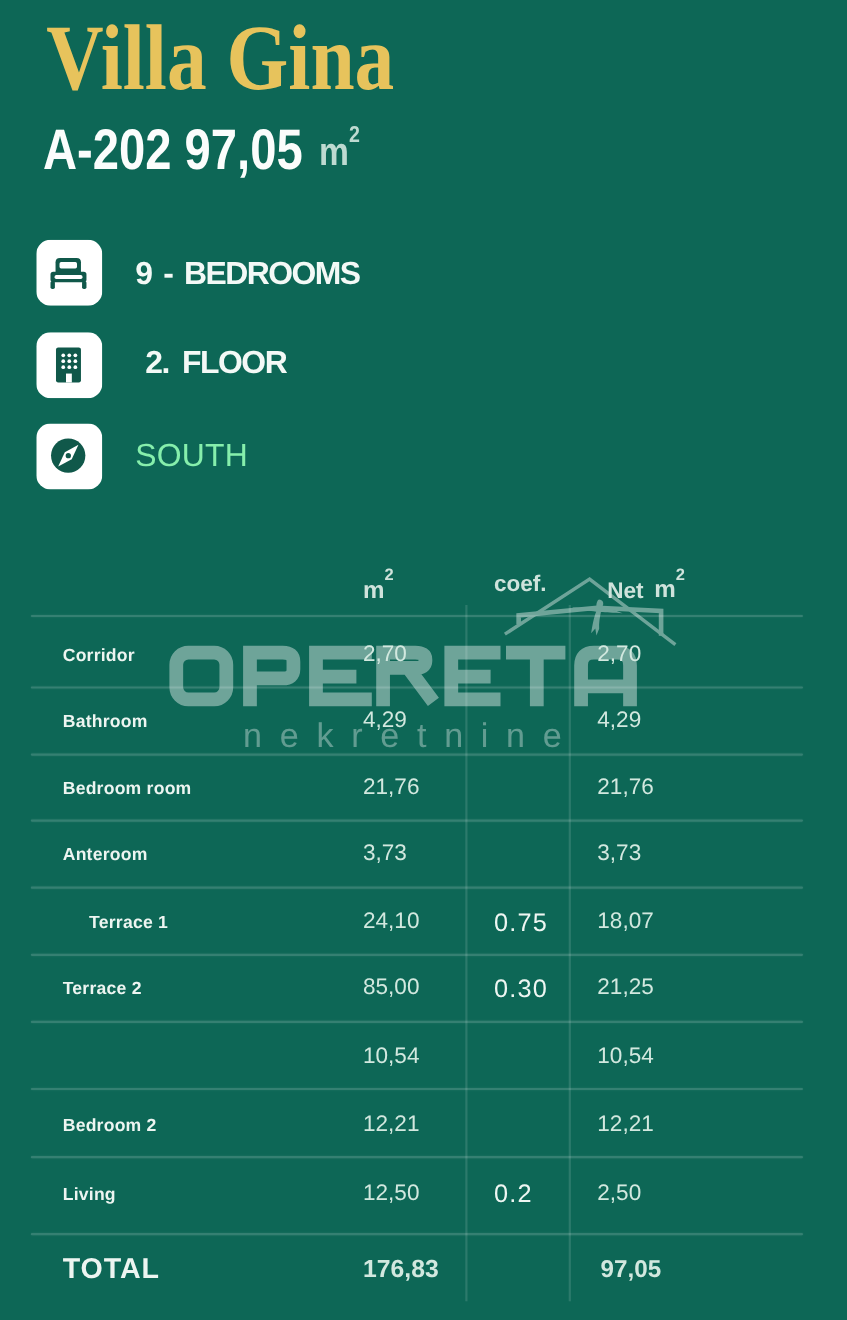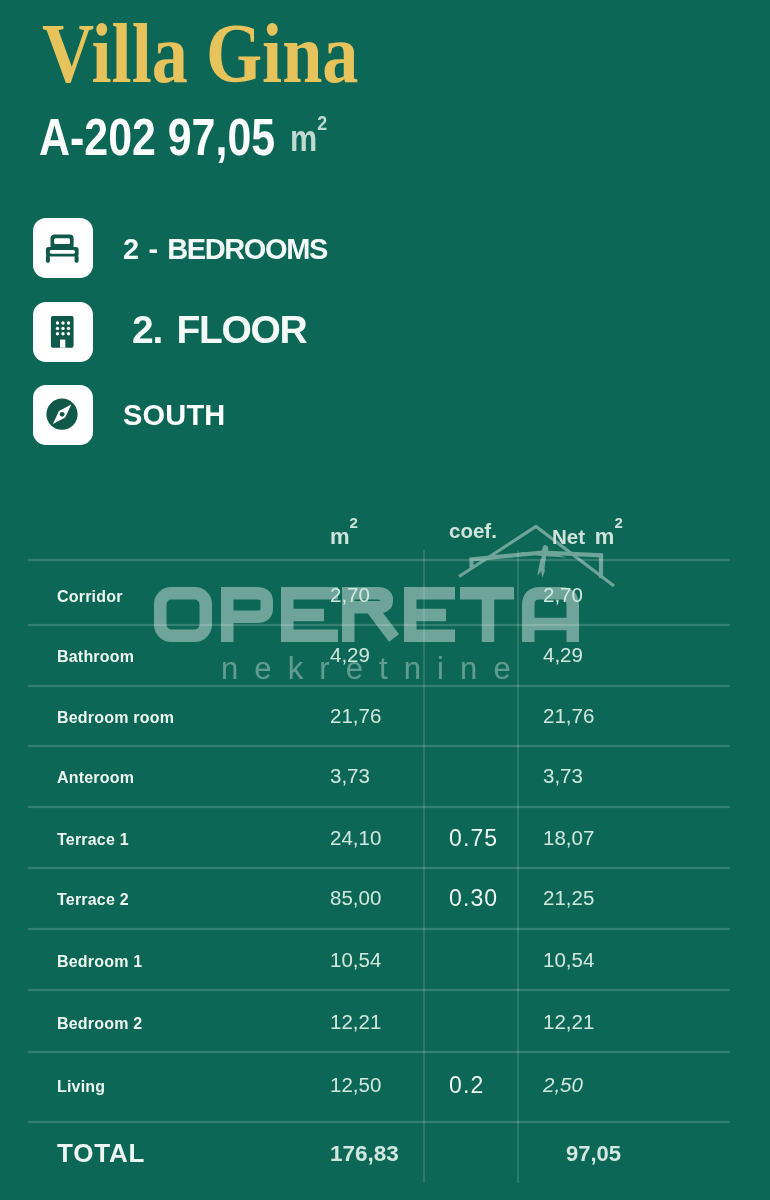--- a/index.html
+++ b/index.html
@@ -30,49 +30,49 @@
     <g fill="#10584a">
       <path d="M 17.5 29.5 V 20.5 Q 17.5 16.5 21.5 16.5 H 36.6 Q 40.6 16.5 40.6 20.5 V 29.5 Z"></path>
       <rect x="12.9" y="29.1" width="32.7" height="9.4" rx="2.5"></rect>
       <rect x="12.9" y="37.5" width="4" height="7.2" rx="1.6"></rect>
       <rect x="41.6" y="37.5" width="4" height="7.2" rx="1.6"></rect>
     </g>
     <rect x="21.1" y="20.2" width="15.9" height="5.8" rx="1.5" fill="#ffffff"></rect>
     <rect x="16.6" y="32.1" width="25.4" height="3.6" rx="1.6" fill="#ffffff"></rect>
   </svg>
 
-  <div class="abs" style="left:123px;top:234px;height:30px;line-height:30px;font-size:29px;font-weight:bold;color:#f3f9f6;letter-spacing:-1.4px;word-spacing:4px;">2 - BEDROOMS</div>
+  <div class="abs" style="left:123px;top:234px;height:30px;line-height:30px;font-size:29px;font-weight:bold;color:#f3f9f6;letter-spacing:-1.4px;word-spacing:4px;">9 - BEDROOMS</div>
 
   <svg class="abs" style="left:33px;top:302px;" width="60" height="60" viewBox="0 0 60 60">
     <rect x="0" y="0" width="60" height="60" rx="13" fill="#ffffff"></rect>
     <rect x="17.9" y="13.9" width="22.7" height="31.8" rx="2" fill="#10584a"></rect>
     <g fill="#ffffff">
       <rect x="22.8" y="19.3" width="3.4" height="3.4" rx="1.7"></rect>
         <rect x="28.3" y="19.3" width="3.4" height="3.4" rx="1.7"></rect>
         <rect x="33.8" y="19.3" width="3.4" height="3.4" rx="1.7"></rect>
       <rect x="22.8" y="24.7" width="3.4" height="3.4" rx="1.7"></rect>
         <rect x="28.3" y="24.7" width="3.4" height="3.4" rx="1.7"></rect>
         <rect x="33.8" y="24.7" width="3.4" height="3.4" rx="1.7"></rect>
       <rect x="22.8" y="30.1" width="3.4" height="3.4" rx="1.7"></rect>
         <rect x="28.3" y="30.1" width="3.4" height="3.4" rx="1.7"></rect>
         <rect x="33.8" y="30.1" width="3.4" height="3.4" rx="1.7"></rect>
       <rect x="27" y="37.6" width="5.3" height="8.1"></rect>
     </g>
   </svg>
 
-  <div class="abs" style="left:132px;top:315px;height:30px;line-height:30px;font-size:39px;font-weight:bold;color:#f3f9f6;letter-spacing:-1.3px;word-spacing:5px;">2. FLOOR</div>
+  <div class="abs" style="left:132px;top:315px;height:30px;line-height:30px;font-size:29px;font-weight:bold;color:#f3f9f6;letter-spacing:-1.3px;word-spacing:5px;">2. FLOOR</div>
 
   <svg class="abs" style="left:33px;top:385px;" width="60" height="60" viewBox="0 0 60 60">
     <rect x="0" y="0" width="60" height="60" rx="13" fill="#ffffff"></rect>
     <circle cx="29" cy="29.2" r="15.6" fill="#10584a"></circle>
     <polygon points="38.3,19.4 32.2,32.4 19.9,39.1 25.9,26.1 " fill="#ffffff"></polygon>
     <circle cx="29.1" cy="29.3" r="2.4" fill="#10584a"></circle>
   </svg>
 
-  <div class="abs" style="left:123px;top:400px;height:30px;line-height:30px;font-size:29px;font-weight:bold;color:#ffffff;letter-spacing:0.2px;">SOUTH</div>
+  <div class="abs" style="left:123px;top:400px;height:30px;line-height:30px;font-size:29px;font-weight:normal;color:#86efac;letter-spacing:0.2px;">SOUTH</div>
 
   <svg class="abs" style="left:0;top:0;" width="770" height="1200" viewBox="0 0 770 1200">
     <g opacity="0.40">
 
       <g stroke="#ffffff" stroke-width="12.5" fill="none">
         <rect x="160.25" y="593.25" width="45.5" height="42.5" rx="11"></rect>
         <path d="M 227.25 642 V 593.25 H 257 Q 266.75 593.25 266.75 601.5 V 608.5 Q 266.75 616.75 257 616.75 H 227.5"></path>
         <path d="M 338 593.25 H 287.25 V 635.75 H 338 M 287.25 615 H 324"></path>
         <path d="M 348.25 642 L 348.25 593.25 L 377.5 593.25 Q 386.75 593.25 386.75 599.5 V 601 Q 386.75 607.25 377.5 607.25 L 348.5 607.25 M 371 607.25 L 394 638"></path>
         <path d="M 455 593.25 H 410.25 V 635.75 H 455 M 410.25 615 H 446"></path>
@@ -116,44 +116,43 @@
   <div class="rlabel" style="top:701px;">Bedroom room</div>
   <div class="rval" style="top:701px;">21,76</div>
   <div class="rnet" style="top:701px;">21,76</div>
   <div class="hline" style="top:745px;"></div>
 
   <div class="rlabel" style="top:761px;">Anteroom</div>
   <div class="rval" style="top:761px;">3,73</div>
   <div class="rnet" style="top:761px;">3,73</div>
   <div class="hline" style="top:806px;"></div>
 
-  <div class="rlabel" style="top:823px;">Terrace 1</div>
+  <div class="rlabel" style="top:823px;margin-left:24px;">Terrace 1</div>
   <div class="rval" style="top:823px;">24,10</div>
   <div class="rcoef" style="top:823px;">0.75</div>
   <div class="rnet" style="top:823px;">18,07</div>
   <div class="hline" style="top:867px;"></div>
 
   <div class="rlabel" style="top:883px;">Terrace 2</div>
   <div class="rval" style="top:883px;">85,00</div>
   <div class="rcoef" style="top:883px;">0.30</div>
   <div class="rnet" style="top:883px;">21,25</div>
   <div class="hline" style="top:927.5px;"></div>
 
-  <div class="rlabel" style="top:945px;">Bedroom 1</div>
   <div class="rval" style="top:945px;">10,54</div>
   <div class="rnet" style="top:945px;">10,54</div>
   <div class="hline" style="top:989px;"></div>
 
   <div class="rlabel" style="top:1007px;">Bedroom 2</div>
   <div class="rval" style="top:1007px;">12,21</div>
   <div class="rnet" style="top:1007px;">12,21</div>
   <div class="hline" style="top:1051px;"></div>
 
   <div class="rlabel" style="top:1070px;">Living</div>
   <div class="rval" style="top:1070px;">12,50</div>
   <div class="rcoef" style="top:1070px;">0.2</div>
-  <div class="rnet" style="top:1070px;font-style:italic;">2,50</div>
+  <div class="rnet" style="top:1070px;">2,50</div>
   <div class="hline" style="top:1121px;"></div>
 
   <div class="rlabel" style="top:1138px;font-size:26px;letter-spacing:0.8px;margin-top:0;">TOTAL</div>
   <div class="rval" style="top:1139px;font-weight:bold;font-size:22.5px;">176,83</div>
-  <div class="rnet" style="top:1139px;left:546px;font-weight:bold;font-size:22px;margin-left:20px;">97,05</div>
+  <div class="rnet" style="top:1139px;left:546px;font-weight:bold;font-size:22px;">97,05</div>
 </div>
 
 </body></html>

